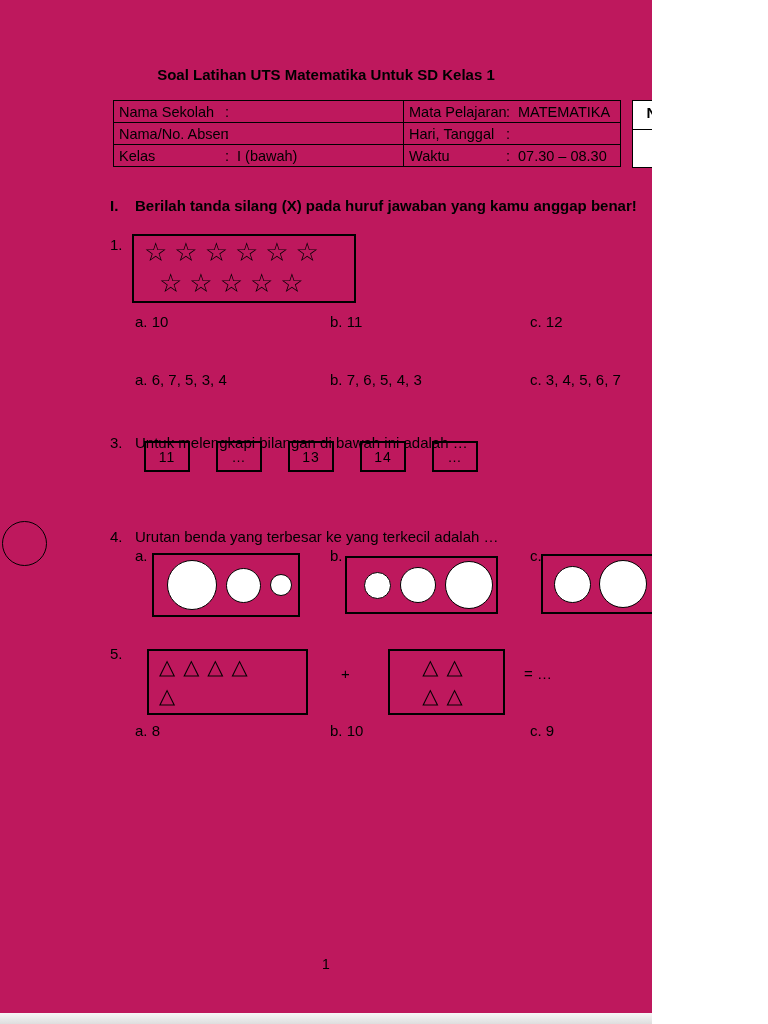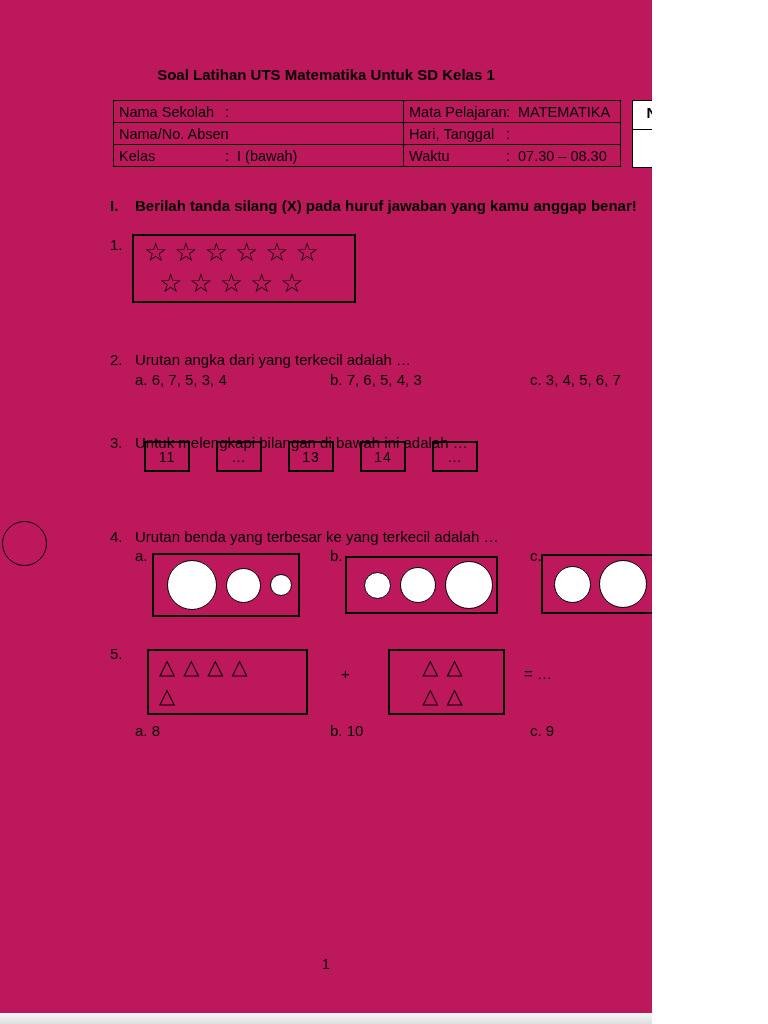--- a/index.html
+++ b/index.html
@@ -122,24 +122,26 @@
     <span class="sec-num">I.</span><span>Berilah tanda silang (X) pada huruf jawaban yang kamu anggap benar!</span>
   </div>
 
   <div class="q-line" style="top:236px">
     <span class="qn">1.</span>
   </div>
   <div class="star-box">
     <div class="star-row row1"><span>☆</span><span>☆</span><span>☆</span><span>☆</span><span>☆</span><span>☆</span></div>
     <div class="star-row row2"><span>☆</span><span>☆</span><span>☆</span><span>☆</span><span>☆</span></div>
   </div>
-
-  <div class="q-line" style="top:351px">
-    <span class="qn">2.</span><span>Urutan angka dari yang terkecil adalah …</span>
-  </div>
+  <div class="ans-row" style="top:313px">
+    <span class="a">a. 10</span>
+    <span class="b">b. 11</span>
+    <span class="c">c. 12</span>
+  </div>
+
   <div class="ans-row" style="top:371px">
     <span class="a">a. 6, 7, 5, 3, 4</span>
     <span class="b">b. 7, 6, 5, 4, 3</span>
     <span class="c">c. 3, 4, 5, 6, 7</span>
   </div>
 
   <div class="q-line" style="top:434px">
     <span class="qn">3.</span><span>Untuk melengkapi bilangan di bawah ini adalah …</span>
   </div>
   <div class="numbox-row">

